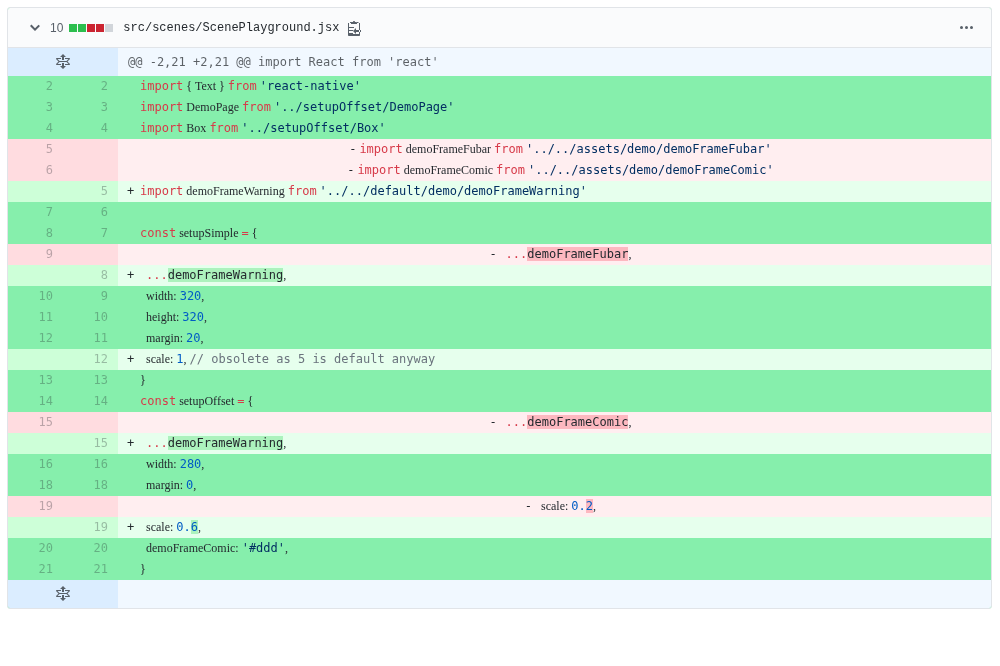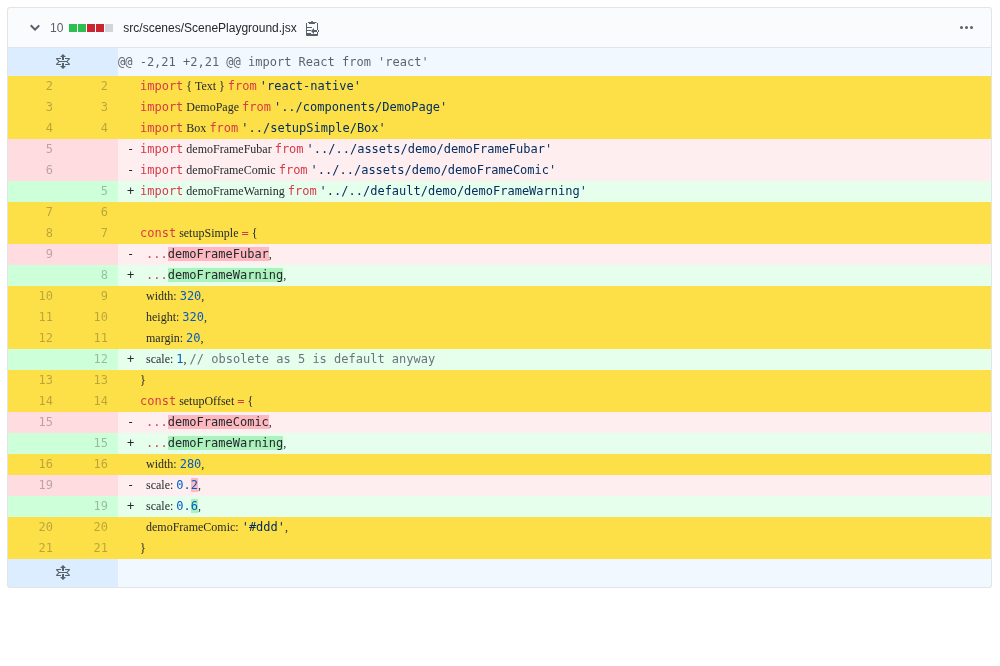--- a/index.html
+++ b/index.html
@@ -11,21 +11,21 @@
     width: 1000px;
     height: 666px;
     overflow: hidden;
   }
 
   .card {
     margin: 7px;
     width: 985px;
     border: 1px solid #e1e4e8;
     border-radius: 3px;
-    background: #fde047;
+    background: #86efac;
     overflow: hidden;
   }
 
   
   .file-header {
     display: flex;
     align-items: center;
     background: #fafbfc;
     border-bottom: 1px solid #e1e4e8;
     padding: 10px;
@@ -45,21 +45,21 @@
   .chevron-btn { margin: 0 10px 0 12px; }
   .diffstat { display: inline-flex; align-items: center; color: #586069; }
   .diffstat-count { margin-right: 5px; font-weight: 400; }
   .squares { display: inline-flex; }
   .sq { width: 8px; height: 8px; margin-left: 1px; display: inline-block; }
   .sq-add { background: #2cbe4e; }
   .sq-del { background: #cb2431; }
   .sq-neutral { background: #d1d5da; }
   .file-path {
     margin-left: 10px;
-    font-family: Liberation Sans, sans-serif;
+    font-family: Liberation Mono, monospace;
     font-size: 12px;
     color: #24292e;
   }
   .copy-btn { margin-left: 8px; }
   .kebab-btn { margin-left: auto; margin-right: 8px; color: #586069; }
 
   
   table.diff {
     width: 100%;
     border-collapse: collapse;
@@ -84,41 +84,42 @@
   td.code {
     line-height: 21px;
     height: 21px;
     white-space: pre;
     color: #24292e;
     overflow: hidden;
   }
   .marker { display: inline-block; width: 13px; margin-left: 9px; }
 
   tr.row-del td.gut  { background: #ffdce0; }
-  tr.row-del td.code { background: #ffeef0; }
+  tr.row-del td.code { background: #ffeef0; text-align: center; }
   tr.row-add td.gut  { background: #cdffd8; }
   tr.row-add td.code { background: #e6ffed; }
 
   tr.row-hunk td.gut-hunk, tr.row-expand td.gut-hunk {
     width: 110px;
     min-width: 110px;
     background: #dbedff;
     text-align: center;
     color: #586069;
     cursor: pointer;
     height: 28px;
     line-height: 28px;
     padding: 0;
   }
   tr.row-hunk td.gut-hunk svg, tr.row-expand td.gut-hunk svg { vertical-align: middle; margin-top: -2px; }
   tr.row-hunk td.code-hunk, tr.row-expand td.code-hunk {
     background: #f1f8ff;
     color: rgba(27,31,35,0.7);
     line-height: 28px;
     height: 28px;
+    padding-left: 10px;
     white-space: pre;
   }
 
   
   .seg.k { color: #d73a49; }
   .seg.s { color: #032f62; }
   .seg.n { color: #005cc5; }
   .seg.c { color: #6a737d; }
   .seg.p { color: #24292e; font-family: Liberation Serif, serif; }
   .seg.wd { background: #fdb8c0; }
@@ -173,26 +174,26 @@
           <td class="code-hunk">@@ -2,21 +2,21 @@ import React from 'react'</td>
         </tr>
         <tr class="row-context">
           <td class="gut old">2</td>
           <td class="gut new">2</td>
           <td class="code"><span class="marker"></span><span class="seg k">import</span><span class="seg p"> { Text } </span><span class="seg k">from</span><span class="seg p"> </span><span class="seg s">'react-native'</span></td>
         </tr>
         <tr class="row-context">
           <td class="gut old">3</td>
           <td class="gut new">3</td>
-          <td class="code"><span class="marker"></span><span class="seg k">import</span><span class="seg p"> DemoPage </span><span class="seg k">from</span><span class="seg p"> </span><span class="seg s">'../components/DemoPage'</span></td>
+          <td class="code"><span class="marker"></span><span class="seg k">import</span><span class="seg p"> DemoPage </span><span class="seg k">from</span><span class="seg p"> </span><span class="seg s">'../setupOffset/DemoPage'</span></td>
         </tr>
         <tr class="row-context">
           <td class="gut old">4</td>
           <td class="gut new">4</td>
-          <td class="code"><span class="marker"></span><span class="seg k">import</span><span class="seg p"> Box </span><span class="seg k">from</span><span class="seg p"> </span><span class="seg s">'../setupSimple/Box'</span></td>
+          <td class="code"><span class="marker"></span><span class="seg k">import</span><span class="seg p"> Box </span><span class="seg k">from</span><span class="seg p"> </span><span class="seg s">'../setupOffset/Box'</span></td>
         </tr>
         <tr class="row-del">
           <td class="gut old">5</td>
           <td class="gut new"></td>
           <td class="code"><span class="marker">-</span><span class="seg k">import</span><span class="seg p"> demoFrameFubar </span><span class="seg k">from</span><span class="seg p"> </span><span class="seg s">'../../assets/demo/demoFrameFubar'</span></td>
         </tr>
         <tr class="row-del">
           <td class="gut old">6</td>
           <td class="gut new"></td>
           <td class="code"><span class="marker">-</span><span class="seg k">import</span><span class="seg p"> demoFrameComic </span><span class="seg k">from</span><span class="seg p"> </span><span class="seg s">'../../assets/demo/demoFrameComic'</span></td>
@@ -259,20 +260,25 @@
         </tr>
         <tr class="row-add">
           <td class="gut old"></td>
           <td class="gut new">15</td>
           <td class="code"><span class="marker">+</span><span class="seg p">  </span><span class="seg k">...</span><span class="seg wa">demoFrameWarning</span><span class="seg p">,</span></td>
         </tr>
         <tr class="row-context">
           <td class="gut old">16</td>
           <td class="gut new">16</td>
           <td class="code"><span class="marker"></span><span class="seg p">  width: </span><span class="seg n">280</span><span class="seg p">,</span></td>
+        </tr>
+        <tr class="row-context">
+          <td class="gut old">18</td>
+          <td class="gut new">18</td>
+          <td class="code"><span class="marker"></span><span class="seg p">  margin: </span><span class="seg n">0</span><span class="seg p">,</span></td>
         </tr>
         <tr class="row-del">
           <td class="gut old">19</td>
           <td class="gut new"></td>
           <td class="code"><span class="marker">-</span><span class="seg p">  scale: </span><span class="seg n">0.</span><span class="seg n wd">2</span><span class="seg p">,</span></td>
         </tr>
         <tr class="row-add">
           <td class="gut old"></td>
           <td class="gut new">19</td>
           <td class="code"><span class="marker">+</span><span class="seg p">  scale: </span><span class="seg n">0.</span><span class="seg n wa">6</span><span class="seg p">,</span></td>

